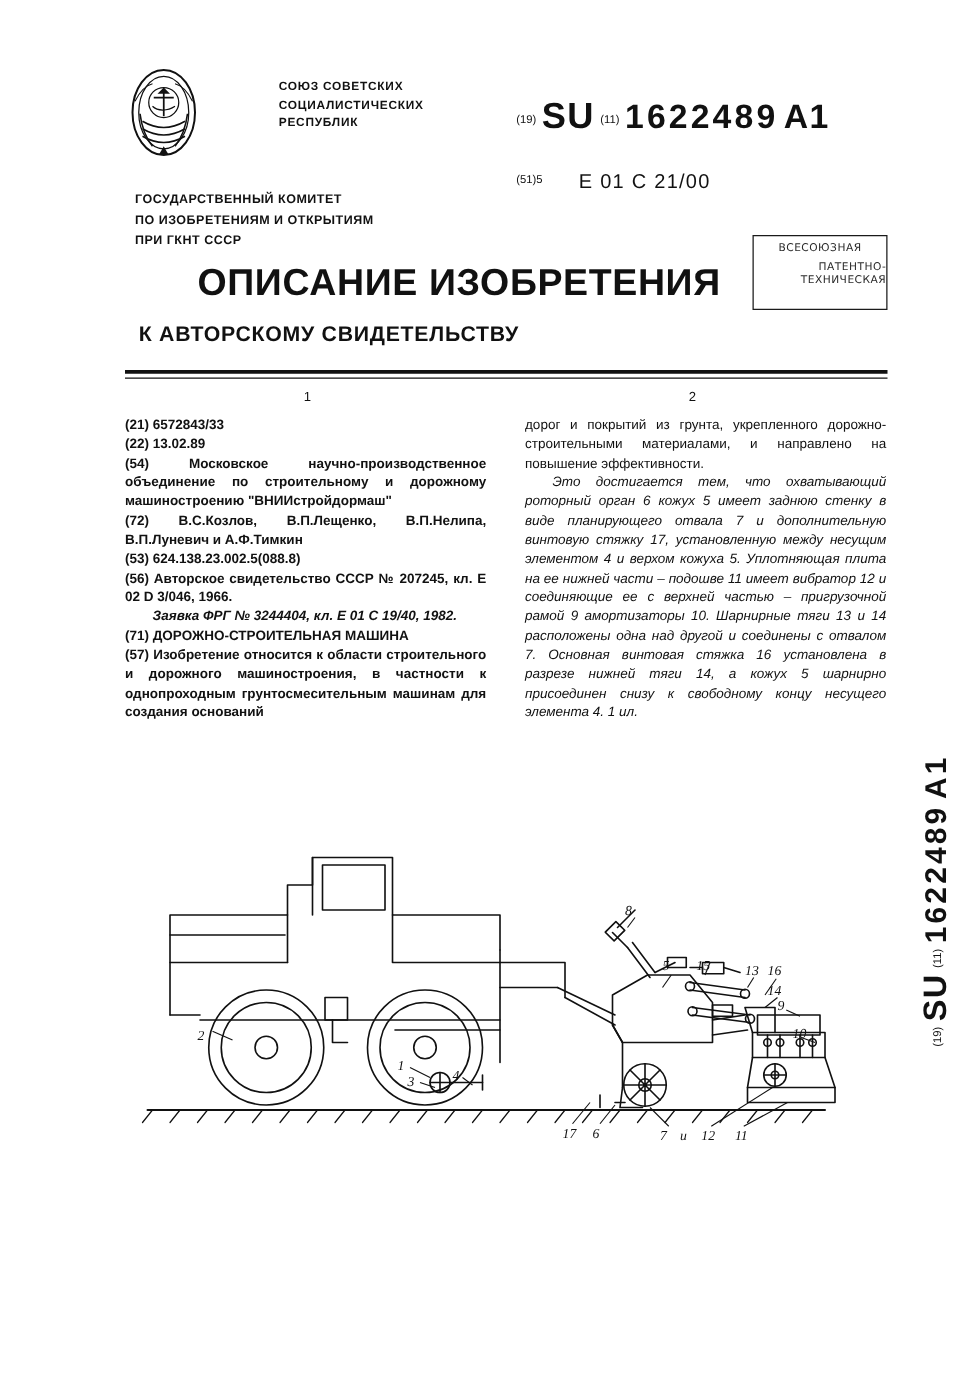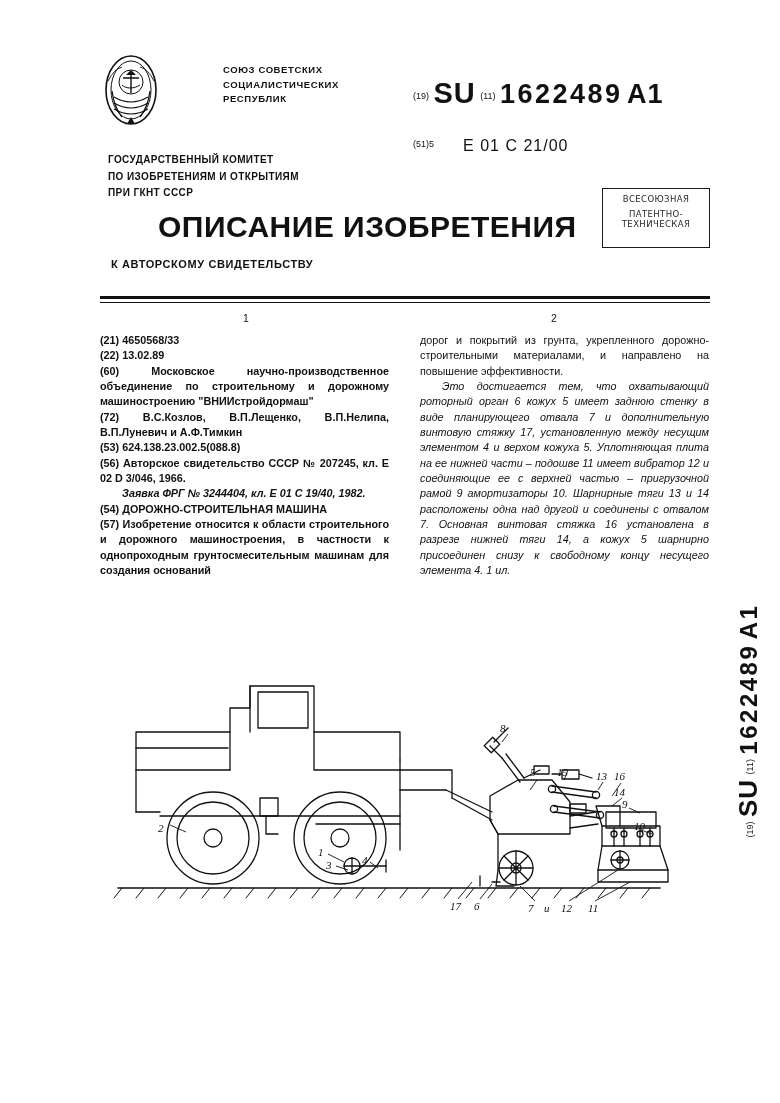--- a/index.html
+++ b/index.html
@@ -108,21 +108,21 @@
     top: 210px;
     font-size: 30px;
     font-weight: bold;
     letter-spacing: 0.5px;
     margin-left: 48px;
   }
   .title-sub {
     position: absolute;
     left: 111px;
     top: 258px;
-    font-size: 11px;
+    font-size: 17px;
     font-weight: bold;
     letter-spacing: 0.6px;
   }
 
   
   .stamp {
     position: absolute;
     left: 602px;
     top: 188px;
     width: 108px;
@@ -134,21 +134,21 @@
   .stamp span {
     display: block;
     text-align: center;
     font-size: 8.5px;
     font-weight: normal;
     letter-spacing: 0.4px;
     color: #2a2a2a;
     font-family: "DejaVu Sans", sans-serif;
   }
   .stamp .l1 { margin-top: 5px; }
-  .stamp .l2 { margin-top: 5px; }
+  .stamp .l2 { margin-top: 5px; text-align: right; }
   .stamp .l3 { margin-top: 20px; opacity: 0.75; }
 
   
   .rule-thick {
     position: absolute;
     left: 100px;
     top: 296px;
     width: 610px;
     height: 2.5px;
     background: #111;
@@ -296,28 +296,28 @@
     <span class="l3">БИБЛИОТЕКА</span>
   </div>
 
   <div class="rule-thick"></div>
   <div class="rule-thin"></div>
 
   <div class="col-num one">1</div>
   <div class="col-num two">2</div>
 
   <div class="col left">
-    <p class="b">(21) 4650568/33</p>
+    <p class="b">(21) 6572843/33</p>
     <p class="b">(22) 13.02.89</p>
-    <p class="b">(60) Московское научно-производственное объединение по строительному и дорожному машиностроению "ВНИИстройдормаш"</p>
+    <p class="b">(54) Московское научно-производственное объединение по строительному и дорожному машиностроению "ВНИИстройдормаш"</p>
     <p class="b">(72) В.С.Козлов, В.П.Лещенко, В.П.Нелипа, В.П.Луневич и А.Ф.Тимкин</p>
     <p class="b">(53) 624.138.23.002.5(088.8)</p>
     <p class="b">(56) Авторское свидетельство СССР № 207245, кл. Е 02 D 3/046, 1966.</p>
     <p class="b ind">Заявка ФРГ № 3244404, кл. Е 01 С 19/40, 1982.</p>
-    <p class="b">(54) ДОРОЖНО-СТРОИТЕЛЬНАЯ МАШИНА</p>
+    <p class="b">(71) ДОРОЖНО-СТРОИТЕЛЬНАЯ МАШИНА</p>
     <p class="b">(57) Изобретение относится к области строительного и дорожного машиностроения, в частности к однопроходным грунтосмесительным машинам для создания оснований</p>
   </div>
 
   <div class="col right">
     <p>дорог и покрытий из грунта, укрепленного дорожно-строительными материалами, и направлено на повышение эффективности.</p>
     <p class="ind">Это достигается тем, что охватывающий роторный орган 6 кожух 5 имеет заднюю стенку в виде планирующего отвала 7 и дополнительную винтовую стяжку 17, установленную между несущим элементом 4 и верхом кожуха 5. Уплотняющая плита на ее нижней части – подошве 11 имеет вибратор 12 и соединяющие ее с верхней частью – пригрузочной рамой 9 амортизаторы 10. Шарнирные тяги 13 и 14 расположены одна над другой и соединены с отвалом 7. Основная винтовая стяжка 16 установлена в разрезе нижней тяги 14, а кожух 5 шарнирно присоединен снизу к свободному концу несущего элемента 4. 1 ил.</p>
   </div>
 
   <div class="side-vert">
     <div class="vtext">

